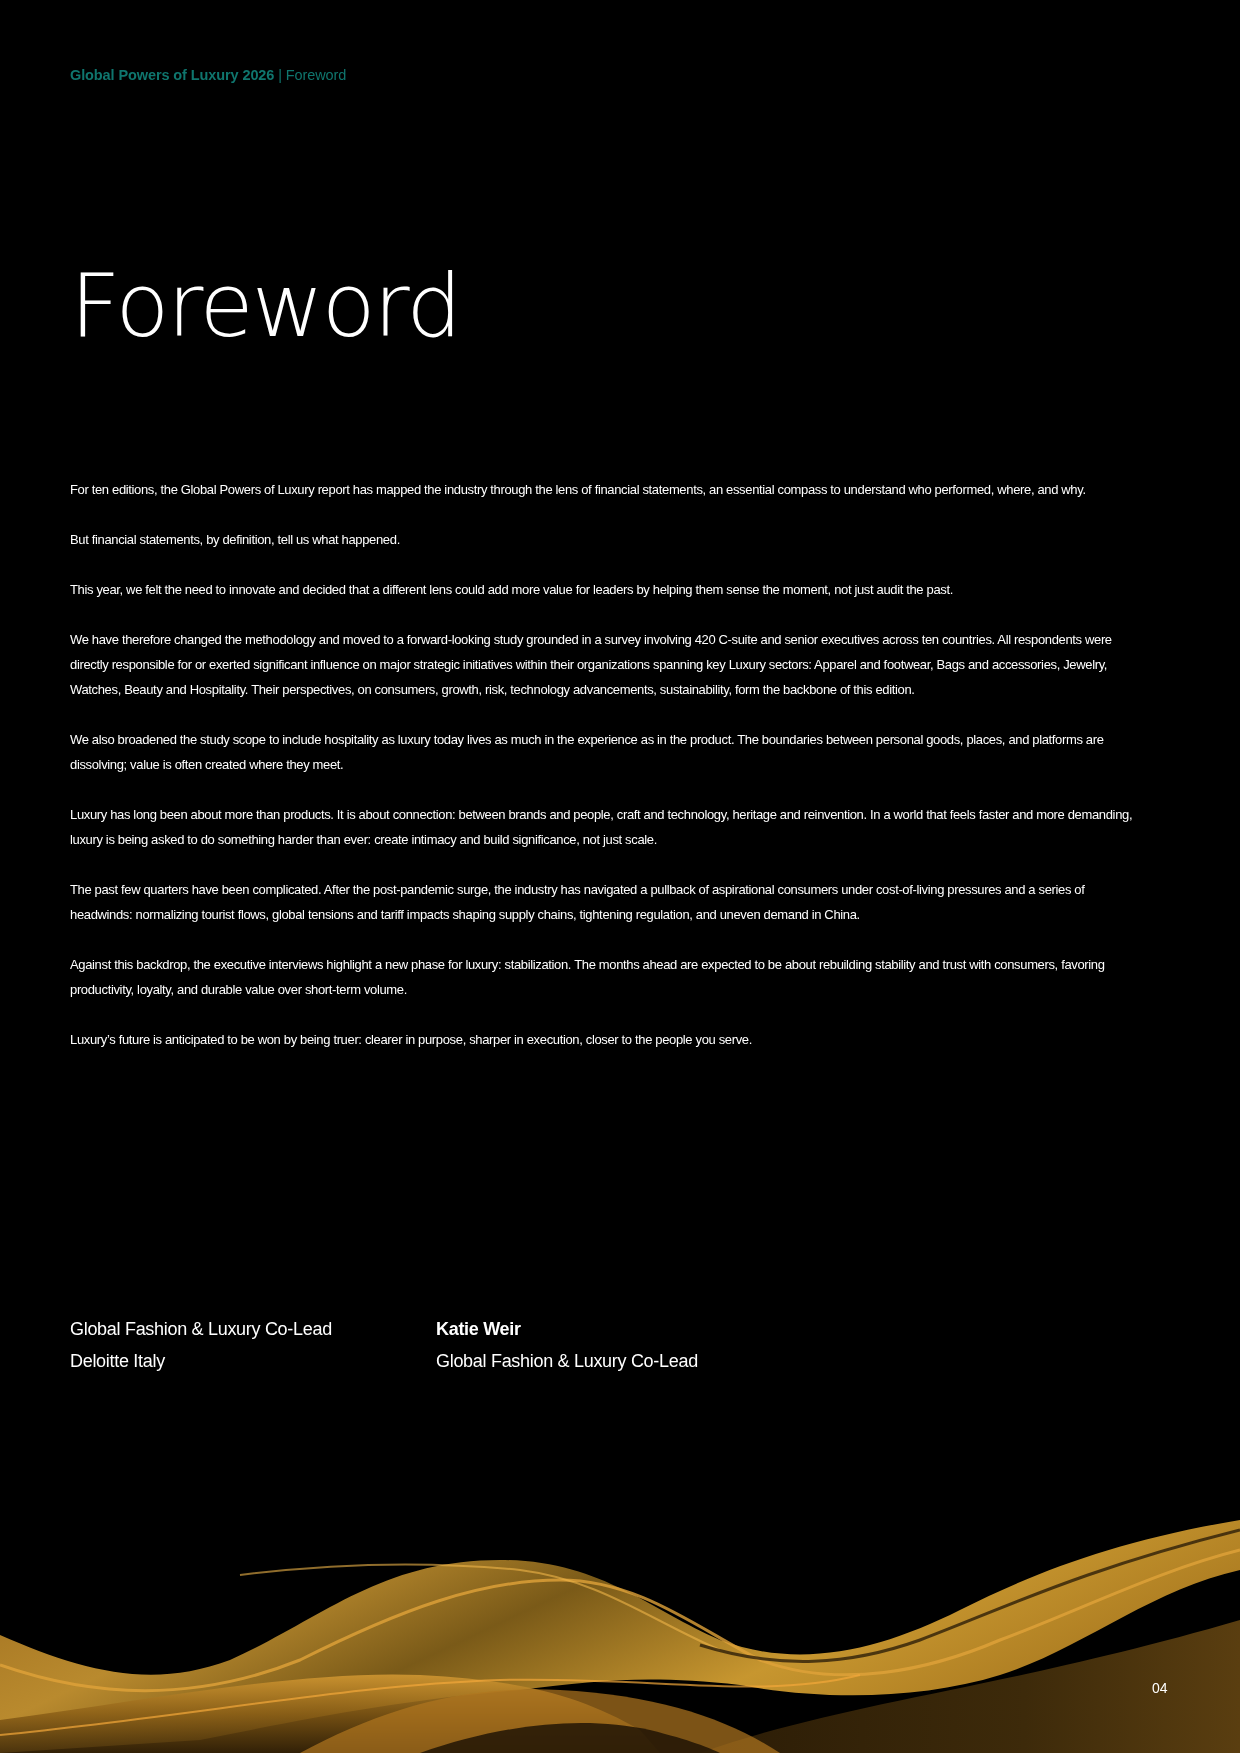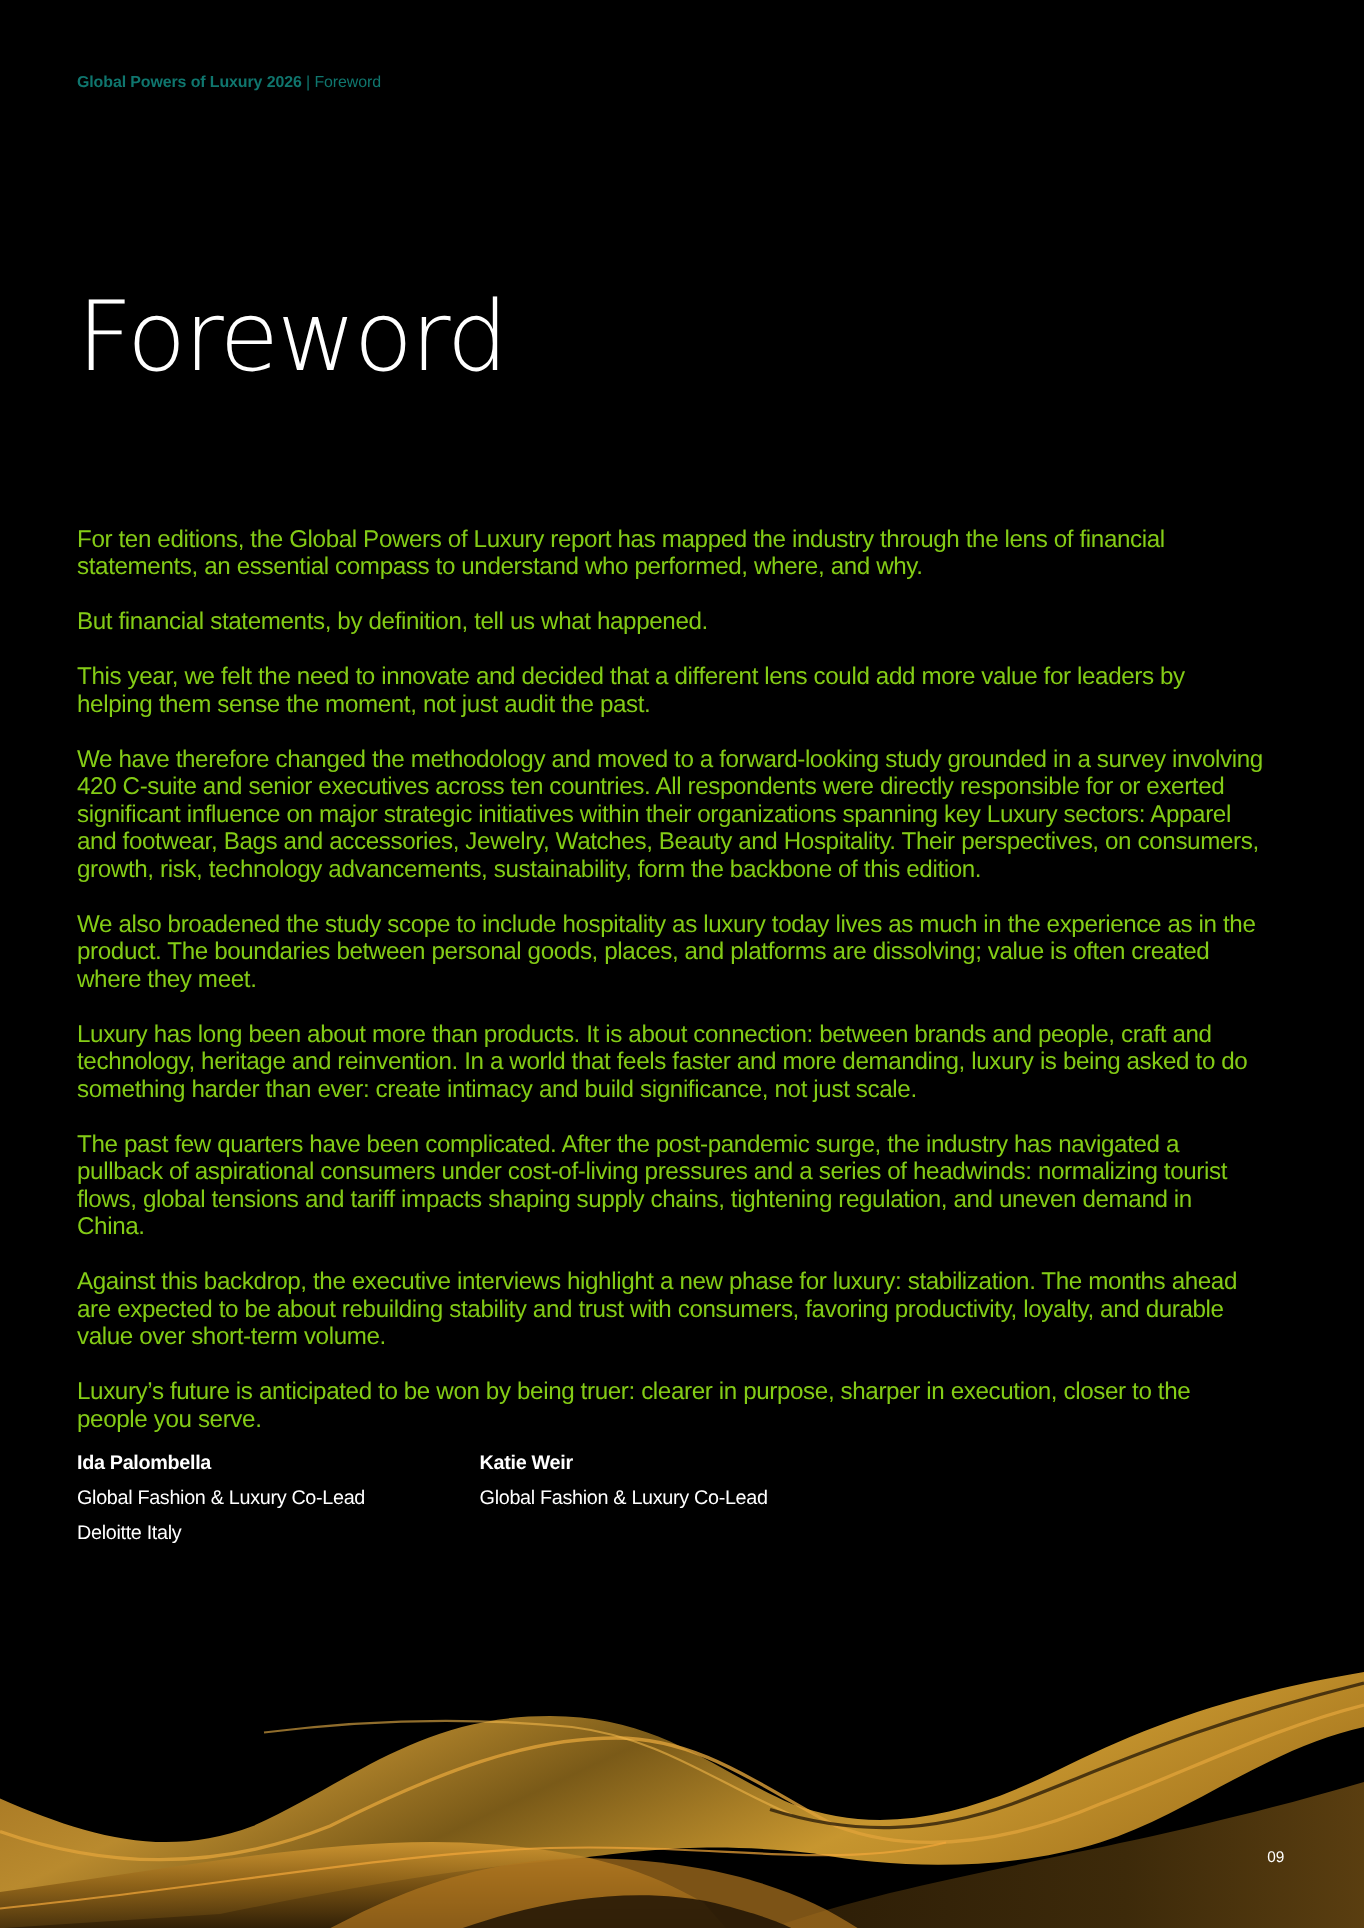--- a/index.html
+++ b/index.html
@@ -14,21 +14,21 @@
   }
   .header .bold { font-weight:bold; }
   .title {
     position:absolute; left:70px; top:262px; margin:0;
     font-family:"DejaVu Sans", sans-serif; font-weight:200;
     font-size:88px; letter-spacing:-2px; color:#fff; line-height:1;
     -webkit-text-stroke:0;
   }
   .body-text {
     position:absolute; left:70px; top:477px; width:1080px;
-    font-size:22px; line-height:25px; color:#84cc16; letter-spacing:-0.35px;
+    font-size:13px; line-height:25px; color:#ffffff; letter-spacing:-0.35px;
   }
   .body-text p { margin:0 0 25px 0; }
   .signatures {
     position:absolute; left:70px; top:1313px; display:flex; gap:0;
   }
   .sig { width:366px; }
   .sig .name { font-weight:bold; font-size:18px; line-height:32px; letter-spacing:-0.3px; }
   .sig .role, .sig .org { font-size:18px; line-height:32px; letter-spacing:-0.3px; }
   .wave {
     position:absolute; left:0; top:1500px; width:1240px; height:253px;
@@ -53,21 +53,20 @@
   <p>We have therefore changed the methodology and moved to a forward-looking study grounded in a survey involving 420 C-suite and senior executives across ten countries. All respondents were directly responsible for or exerted significant influence on major strategic initiatives within their organizations spanning key Luxury sectors: Apparel and footwear, Bags and accessories, Jewelry, Watches, Beauty and Hospitality. Their perspectives, on consumers, growth, risk, technology advancements, sustainability, form the backbone of this edition.</p>
   <p>We also broadened the study scope to include hospitality as luxury today lives as much in the experience as in the product. The boundaries between personal goods, places, and platforms are dissolving; value is often created where they meet.</p>
   <p>Luxury has long been about more than products. It is about connection: between brands and people, craft and technology, heritage and reinvention. In a world that feels faster and more demanding, luxury is being asked to do something harder than ever: create intimacy and build significance, not just scale.</p>
   <p>The past few quarters have been complicated. After the post-pandemic surge, the industry has navigated a pullback of aspirational consumers under cost-of-living pressures and a series of headwinds: normalizing tourist flows, global tensions and tariff impacts shaping supply chains, tightening regulation, and uneven demand in China.</p>
   <p>Against this backdrop, the executive interviews highlight a new phase for luxury: stabilization. The months ahead are expected to be about rebuilding stability and trust with consumers, favoring productivity, loyalty, and durable value over short-term volume.</p>
   <p>Luxury’s future is anticipated to be won by being truer: clearer in purpose, sharper in execution, closer to the people you serve.</p>
 </div>
 
 <div class="signatures">
   <div class="sig">
-    <div class="name">Ida Palombella</div>
     <div class="role">Global Fashion &amp; Luxury Co-Lead</div>
     <div class="org">Deloitte Italy</div>
   </div>
   <div class="sig">
     <div class="name">Katie Weir</div>
     <div class="role">Global Fashion &amp; Luxury Co-Lead</div>
   </div>
 </div>
 
 <svg class="wave" viewBox="0 0 1240 253" preserveAspectRatio="none">
@@ -98,13 +97,13 @@
   <path d="M0 165 C 100 200, 200 200, 300 160 C 400 110, 480 80, 560 80 C 640 80, 700 130, 760 160 C 840 190, 930 170, 1000 140 C 1080 110, 1160 70, 1240 50" stroke="#e0a23a" stroke-width="3" fill="none" opacity="0.8"></path>
   <path d="M240 75 C 320 65, 420 60, 520 70 C 600 80, 650 120, 720 150" stroke="#f0b64a" stroke-width="2" fill="none" opacity="0.6"></path>
   <path d="M700 145 C 780 170, 850 165, 920 140 C 1000 110, 1080 70, 1240 30" stroke="#1a1004" stroke-width="3" fill="none" opacity="0.7"></path>
 
   <path d="M0 220 C 150 200, 300 170, 420 175 C 520 180, 580 195, 640 230 L660 253 L0 253 Z" fill="url(#g2)" opacity="0.85"></path>
   <path d="M300 253 C 380 210, 460 185, 560 190 C 660 195, 730 220, 780 253 Z" fill="#b07620" opacity="0.7"></path>
   <path d="M420 253 C 500 225, 580 215, 650 230 C 690 240, 710 248, 720 253 Z" fill="#1a1004" opacity="0.8"></path>
   <path d="M0 235 C 200 215, 350 185, 500 180 C 650 176, 760 200, 860 175" stroke="#f3a83a" stroke-width="2" fill="none" opacity="0.7"></path>
 </svg>
 
-<div class="page-num">09</div>
+<div class="page-num">04</div>
 
 </body></html>

